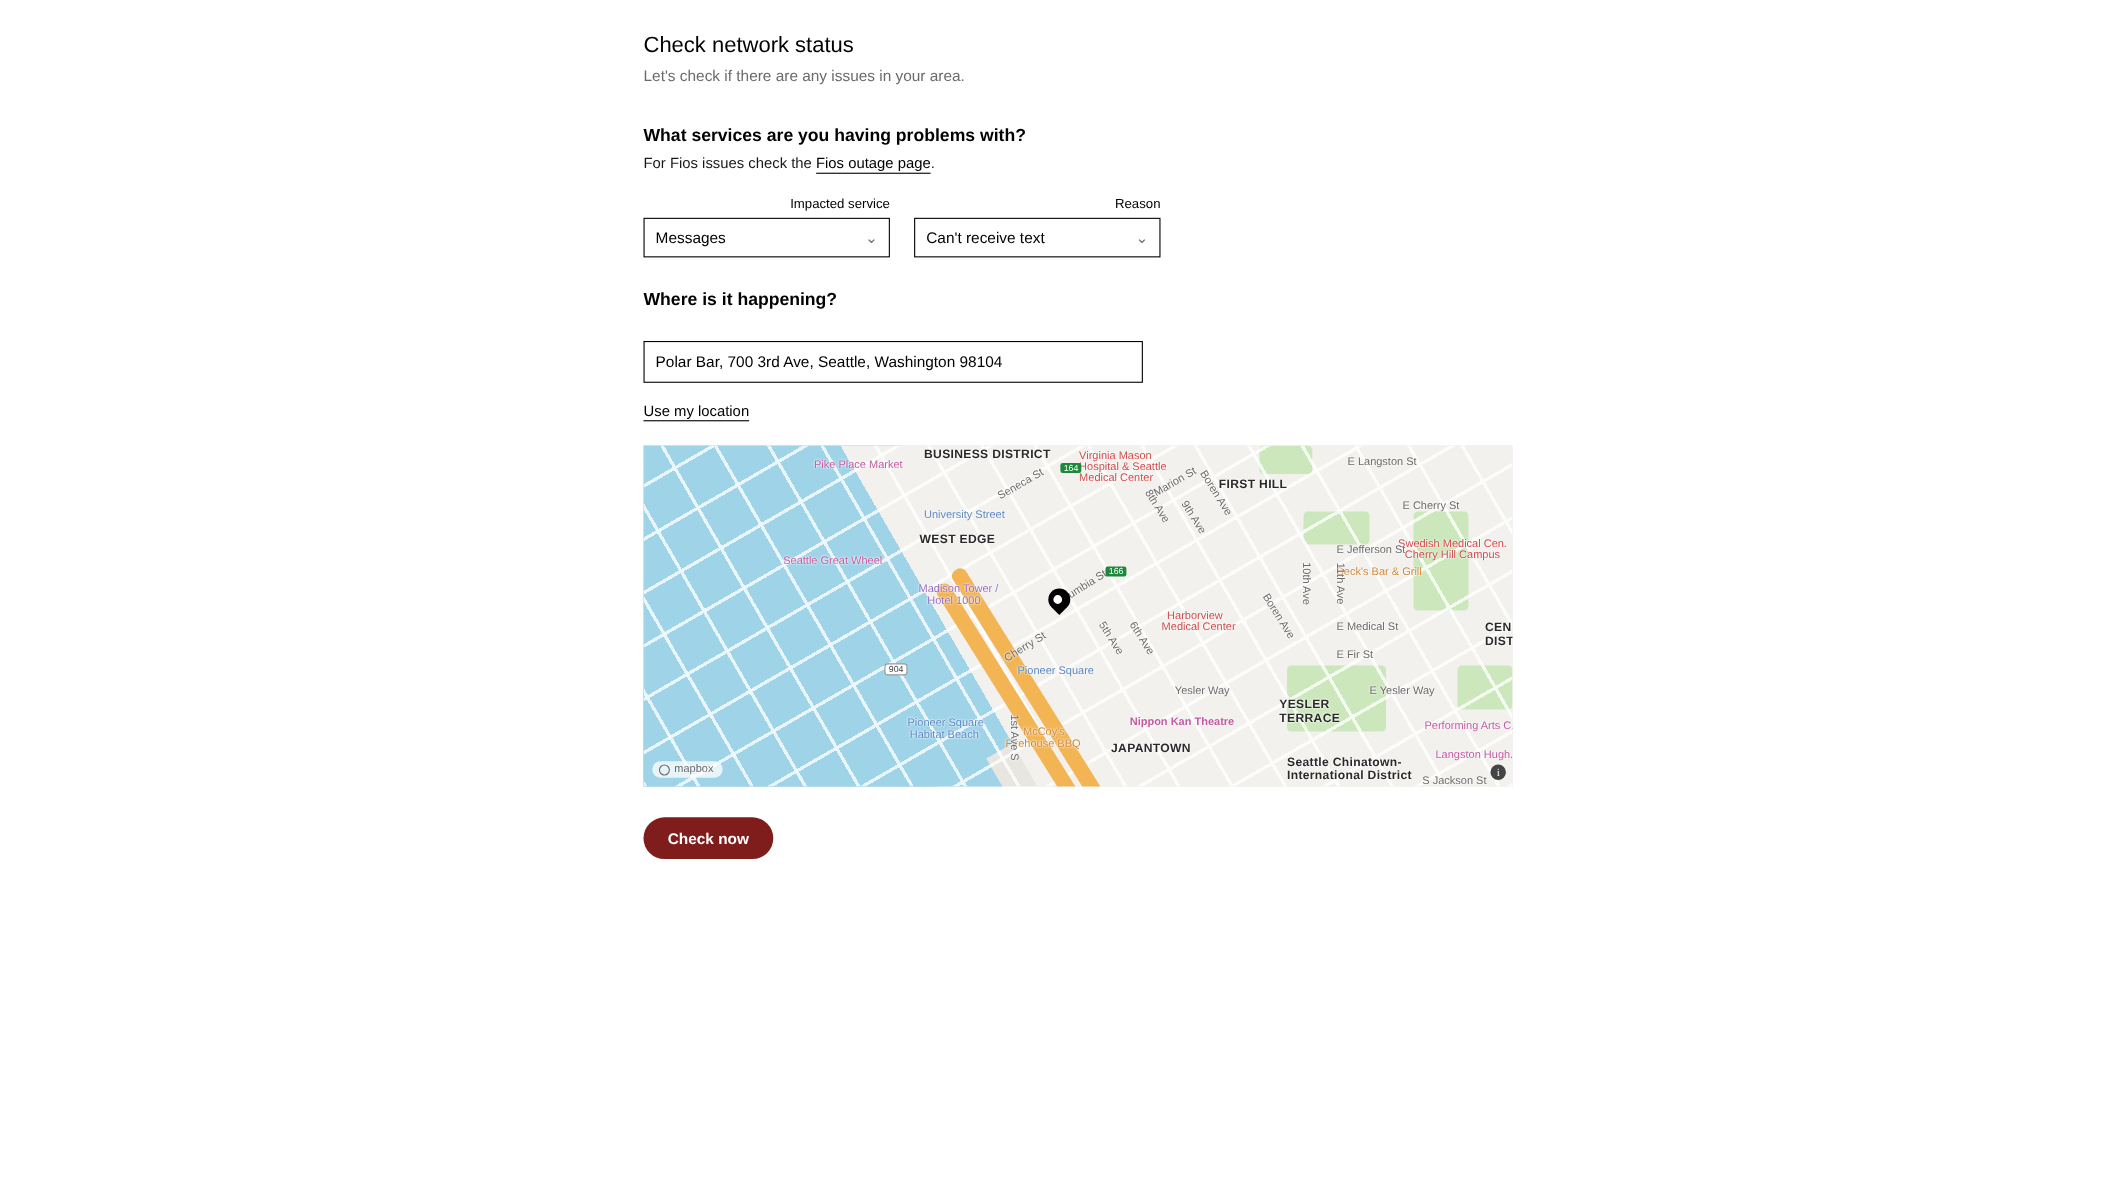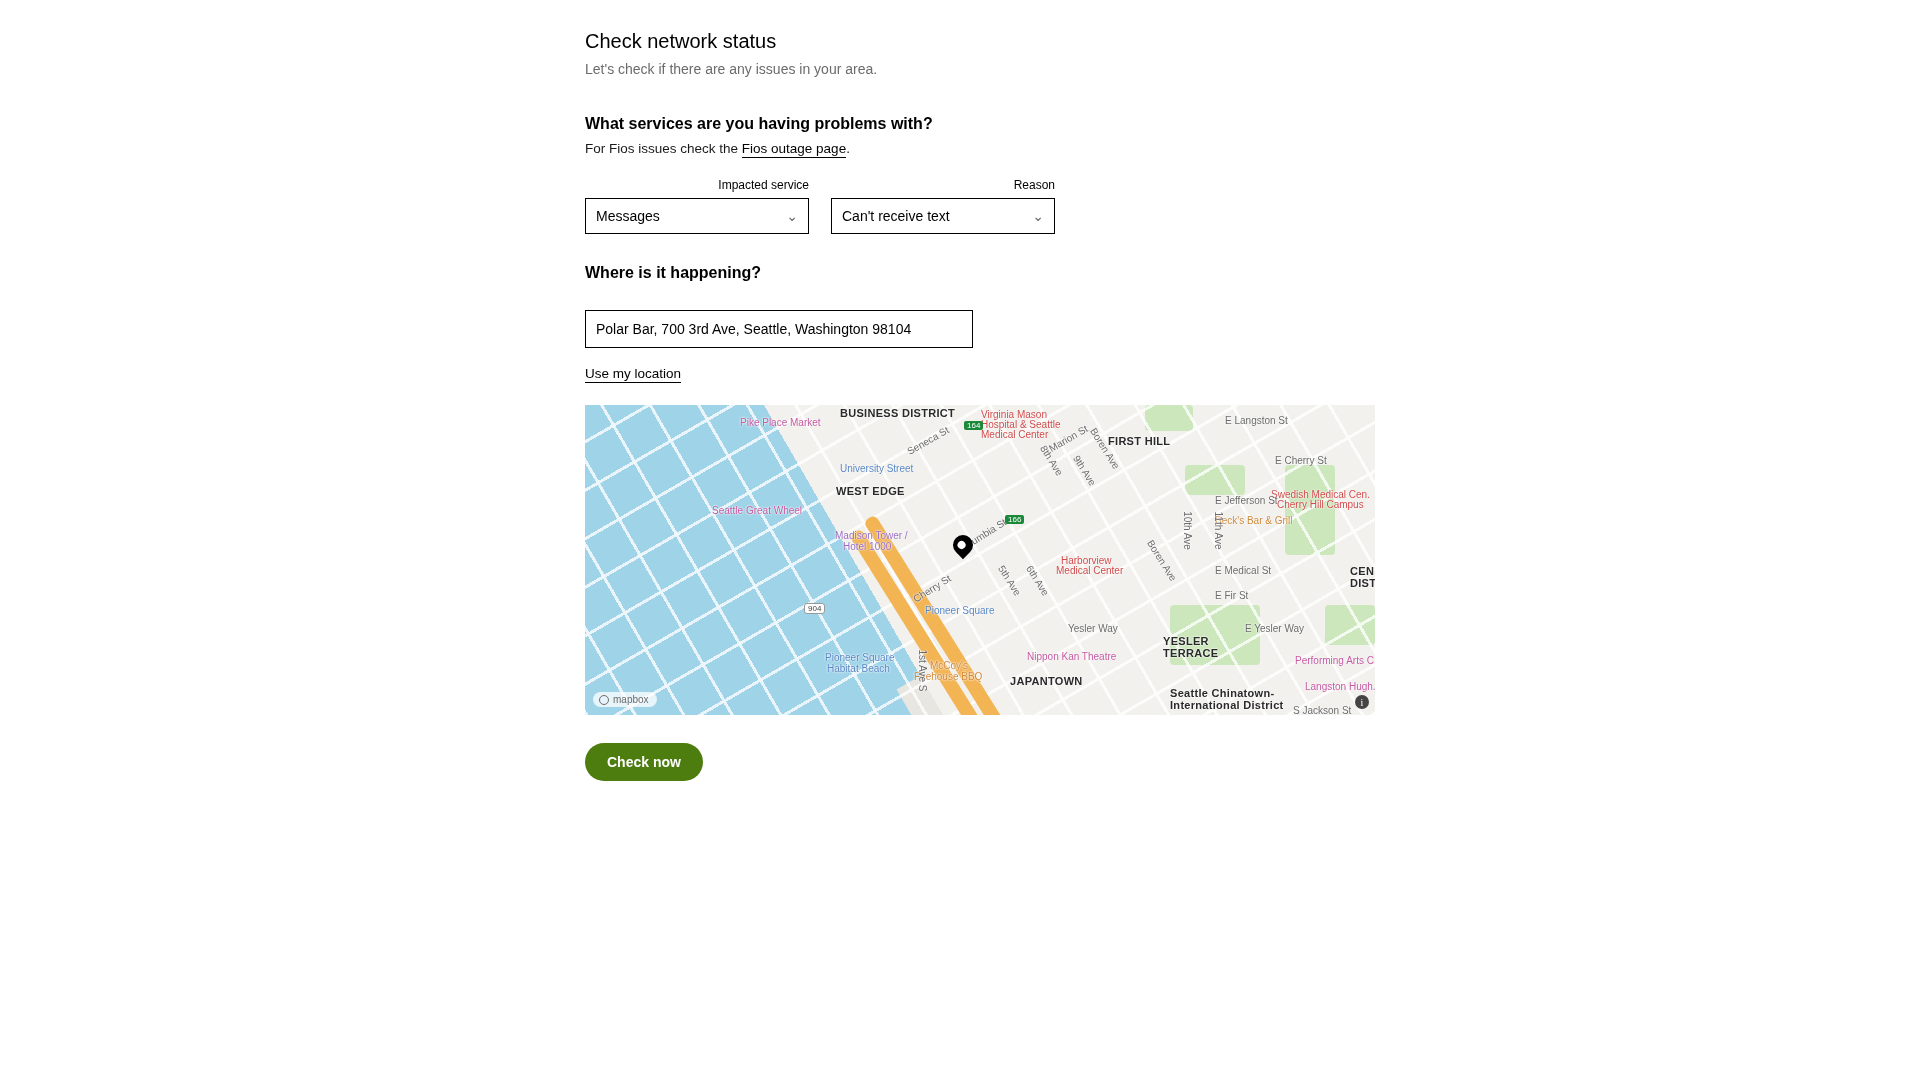--- a/index.html
+++ b/index.html
@@ -72,21 +72,21 @@
       font-size: 14px;
       color: #000;
     }
     .chevron {
       font-size: 14px;
       color: #6b6b6b;
       line-height: 1;
     }
     .section-heading.location-heading { margin-bottom: 28px; }
     .location-input {
-      width: 388px;
+      width: 454px;
       height: 38px;
       border: 1px solid #000;
       padding: 0 10px;
       font-size: 14px;
       color: #000;
       outline: none;
       background: #fff;
     }
     .use-location {
       display: inline-block;
@@ -205,21 +205,21 @@
       right: 6px; bottom: 6px;
       width: 14px; height: 14px;
       background: #444;
       border-radius: 50%;
       color: #fff;
       font-size: 10px;
       display: flex; align-items: center; justify-content: center;
       font-family: serif;
     }
     .check-btn {
-      background: #4d7c0f;
+      background: #7f1d1d;
       color: #fff;
       border: none;
       border-radius: 22px;
       padding: 11px 22px;
       font-size: 14px;
       font-weight: 700;
       cursor: pointer;
     }
     .shield {
       position: absolute;
@@ -308,21 +308,21 @@
     <span class="label poi-red" style="left:396px; top:4px;">Virginia Mason</span>
     <span class="label poi-red" style="left:396px; top:14px;">Hospital &amp; Seattle</span>
     <span class="label poi-red" style="left:396px; top:24px;">Medical Center</span>
     <span class="label poi-red" style="left:476px; top:150px;">Harborview</span>
     <span class="label poi-red" style="left:471px; top:160px;">Medical Center</span>
     <span class="label poi-red" style="left:686px; top:84px;">Swedish Medical Cen.</span>
     <span class="label poi-red" style="left:692px; top:94px;">Cherry Hill Campus</span>
     <span class="label poi-orange" style="left:630px; top:110px;">Beck's Bar &amp; Grill</span>
     <span class="label poi-orange" style="left:345px; top:255px;">McCoy's</span>
     <span class="label poi-orange" style="left:329px; top:266px;">Firehouse BBQ</span>
-    <span class="label poi-pink" style="left:442px; top:246px;">Nippon Kan Theatre</span>
+    <span class="label poi-pink" style="left:442px; top:246px;font-weight:bold;">Nippon Kan Theatre</span>
     <span class="label poi-pink" style="left:720px; top:240px;margin-top:36px;">Langston Hugh.</span>
     <span class="label poi-pink" style="left:710px; top:250px;">Performing Arts C.</span>
 
     <span class="label" style="left:640px; top:10px;">E Langston St</span>
     <span class="label" style="left:690px; top:50px;">E Cherry St</span>
     <span class="label" style="left:630px; top:90px;">E Jefferson St</span>
     <span class="label" style="left:630px; top:160px;">E Medical St</span>
     <span class="label" style="left:630px; top:185px;">E Fir St</span>
     <span class="label" style="left:660px; top:218px;">E Yesler Way</span>
     <span class="label" style="left:483px; top:218px;">Yesler Way</span>

